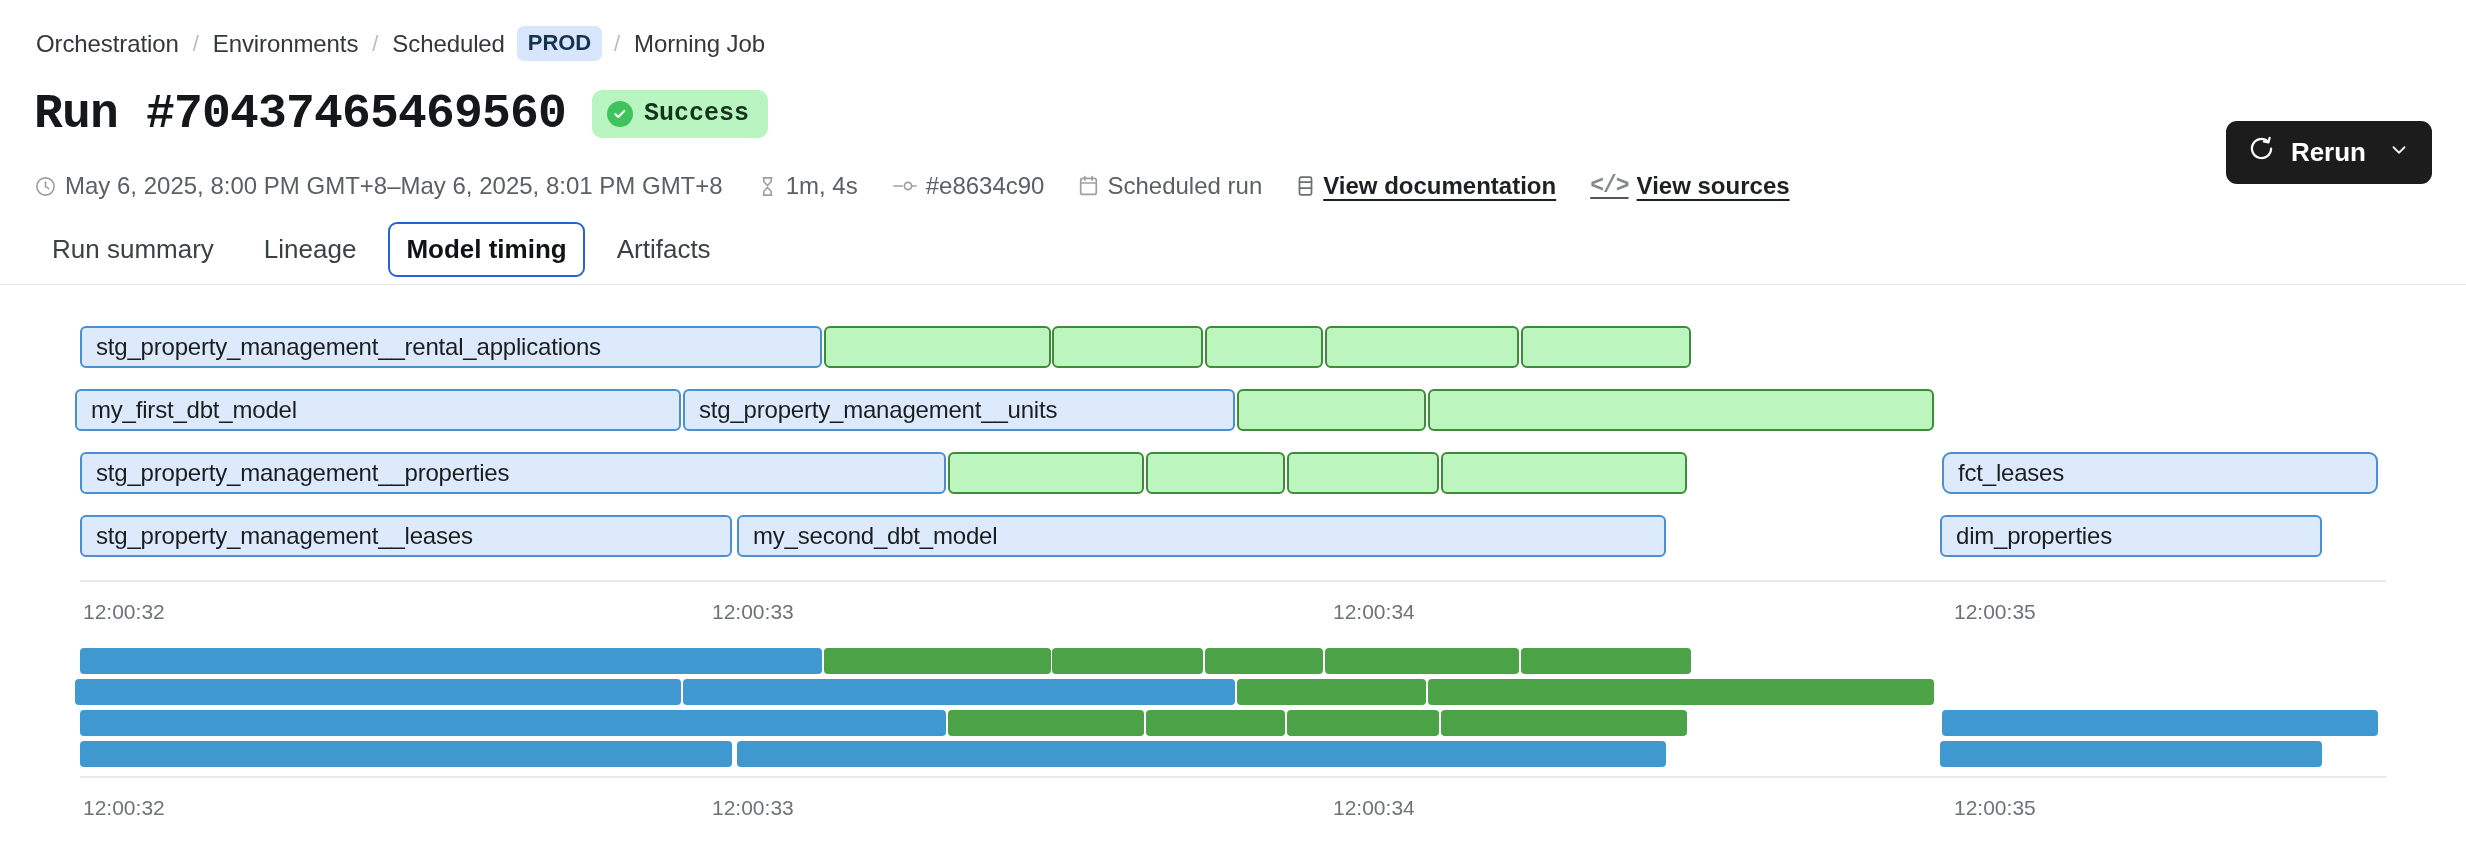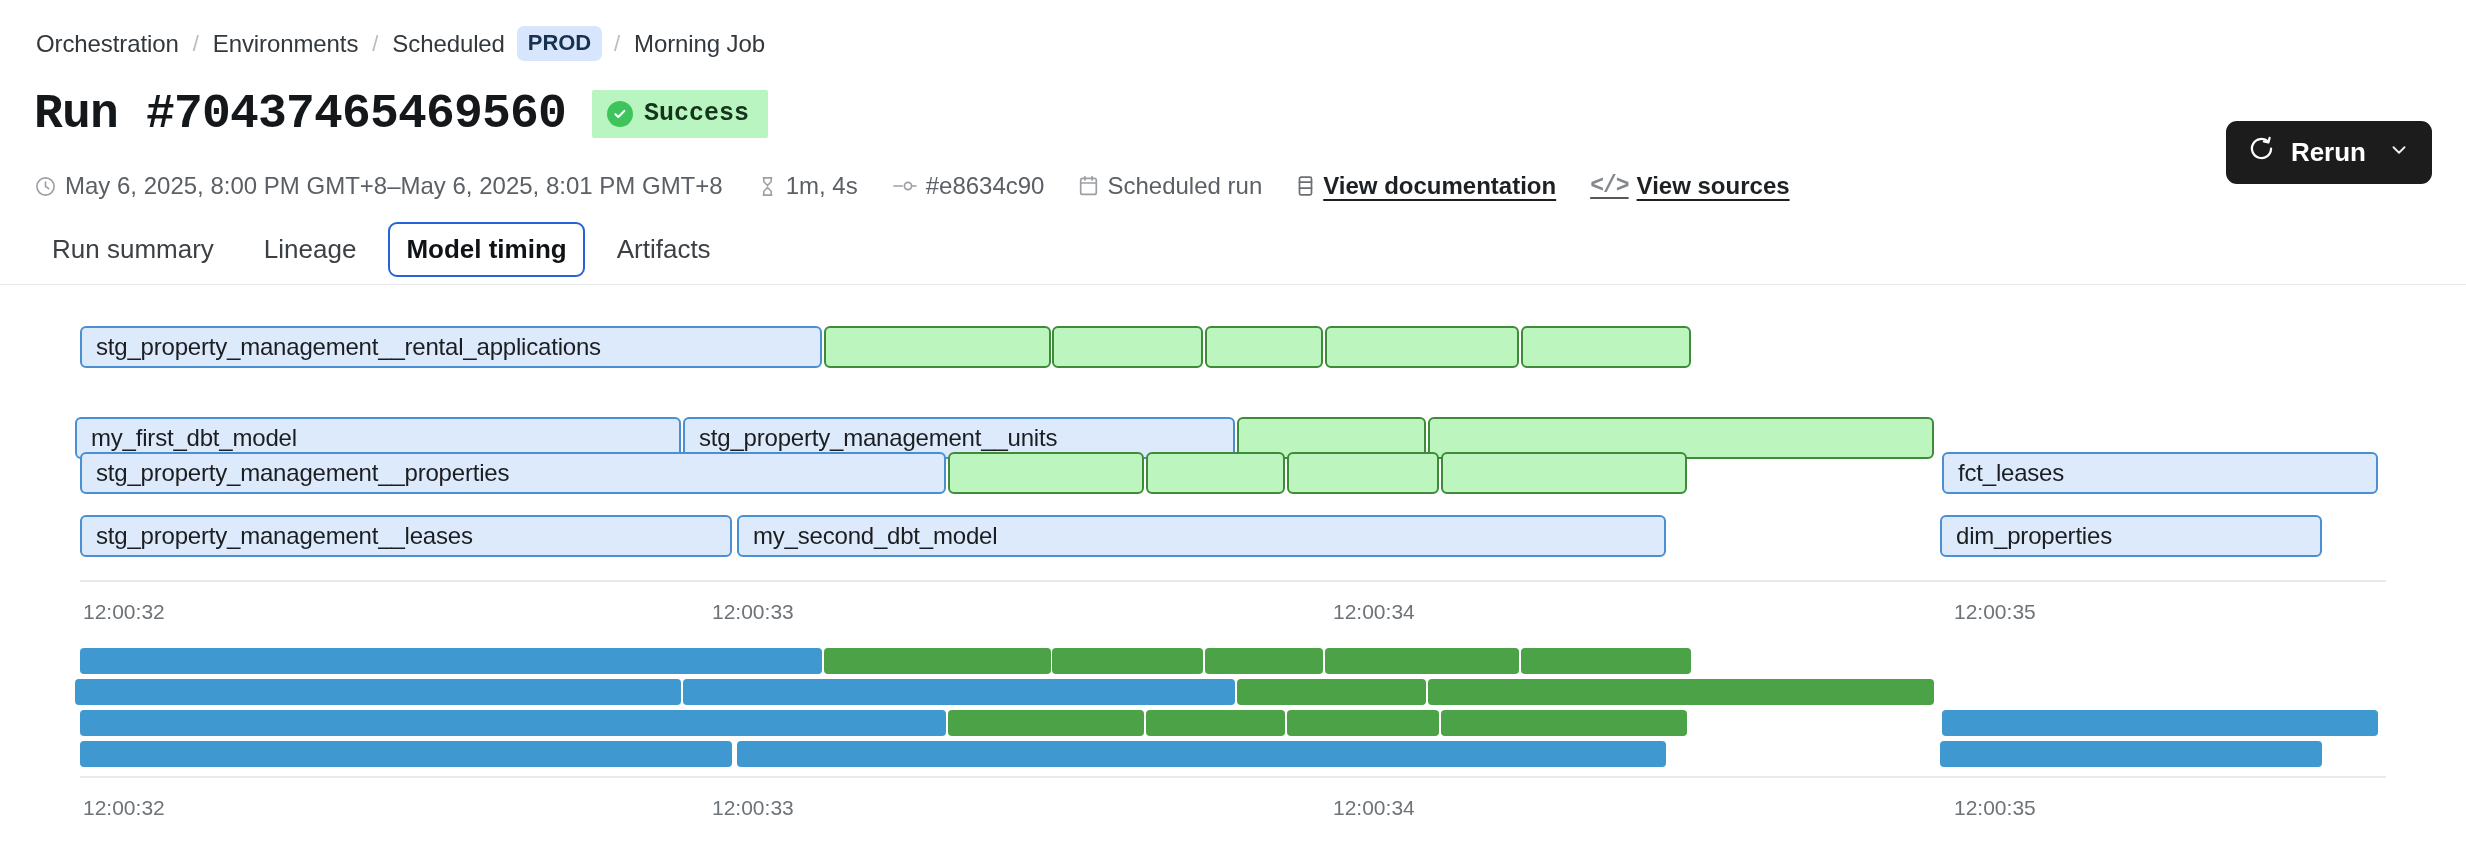--- a/index.html
+++ b/index.html
@@ -29,21 +29,21 @@
   .title-row {
     position: absolute; left: 34px; top: 90px;
     display: flex; align-items: center; gap: 26px; font-family: Liberation Mono, monospace;
   }
   .page-title {
     font-size: 48px; font-weight: 700; color: #15181b;
     letter-spacing: -0.8px; line-height: 1;
   }
   .status-badge {
     display: flex; align-items: center; gap: 11px;
-    background: #b9f5c0; border-radius: 2px;
+    background: #b9f5c0; border-radius: 10px;
     padding: 9px 19px 10px 15px;
     font-size: 25px; font-weight: 600; color: #14351b;
   }
   .check-circle {
     width: 26px; height: 26px; border-radius: 50%;
     background: #3fc45c; display: inline-flex;
     align-items: center; justify-content: center; flex: none;
   }
   .check-circle svg { display: block; }
 
@@ -226,39 +226,39 @@
     <div class="track" style="top: 18px; height: 42px;">
       <div class="bar outlined model" style="left: 80px; width: 742px;">
         <span class="bar-label">stg_property_management__rental_applications</span>
       </div>
       <div class="bar outlined test" style="left: 824px; width: 227px;"></div>
       <div class="bar outlined test" style="left: 1052px; width: 151px;"></div>
       <div class="bar outlined test" style="left: 1205px; width: 118px;"></div>
       <div class="bar outlined test" style="left: 1325px; width: 194px;"></div>
       <div class="bar outlined test" style="left: 1521px; width: 170px;"></div>
     </div>
-    <div class="track" style="top: 81px; height: 42px; margin-top: 28px;">
+    <div class="track" style="top: 81px; height: 42px;">
       <div class="bar outlined model" style="left: 75px; width: 606px;">
         <span class="bar-label">my_first_dbt_model</span>
       </div>
       <div class="bar outlined model" style="left: 683px; width: 552px;">
         <span class="bar-label">stg_property_management__units</span>
       </div>
       <div class="bar outlined test" style="left: 1237px; width: 189px;"></div>
       <div class="bar outlined test" style="left: 1428px; width: 506px;"></div>
     </div>
     <div class="track" style="top: 144px; height: 42px; text-align: right;">
       <div class="bar outlined model" style="left: 80px; width: 866px;">
         <span class="bar-label">stg_property_management__properties</span>
       </div>
       <div class="bar outlined test" style="left: 948px; width: 196px;"></div>
       <div class="bar outlined test" style="left: 1146px; width: 139px;"></div>
       <div class="bar outlined test" style="left: 1287px; width: 152px;"></div>
       <div class="bar outlined test" style="left: 1441px; width: 246px;"></div>
-      <div class="bar outlined model" style="left: 1942px; width: 436px;">
+      <div class="bar outlined model" style="left: 1942px; width: 436px; border-radius: 9px;">
         <span class="bar-label">fct_leases</span>
       </div>
     </div>
     <div class="track" style="top: 207px; height: 42px;">
       <div class="bar outlined model" style="left: 80px; width: 652px;">
         <span class="bar-label">stg_property_management__leases</span>
       </div>
       <div class="bar outlined model" style="left: 737px; width: 929px;">
         <span class="bar-label">my_second_dbt_model</span>
       </div>

